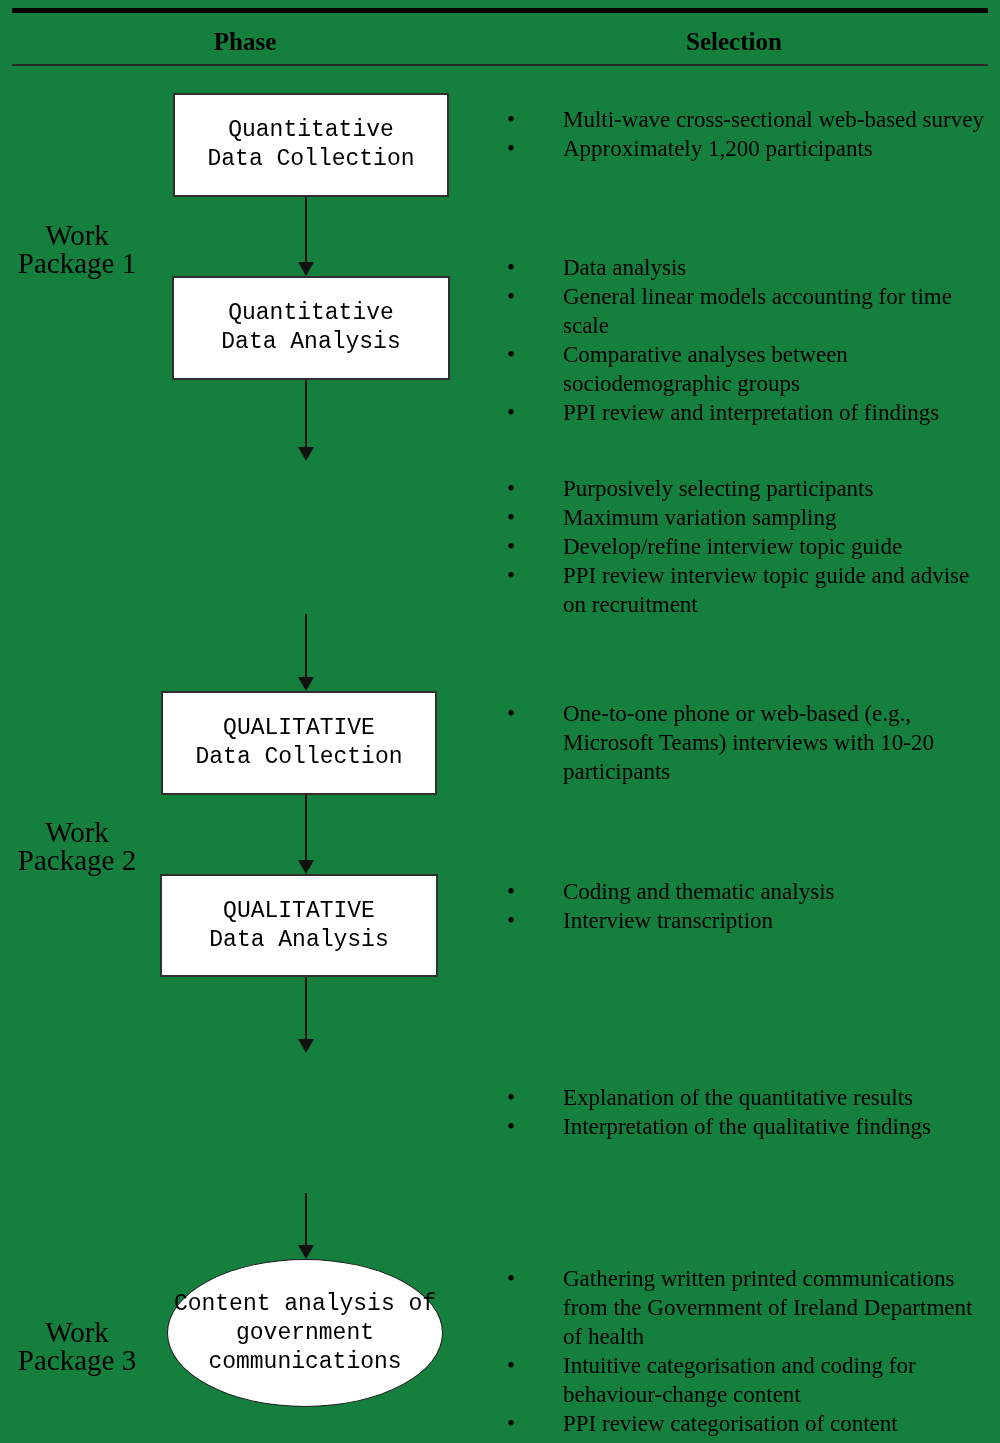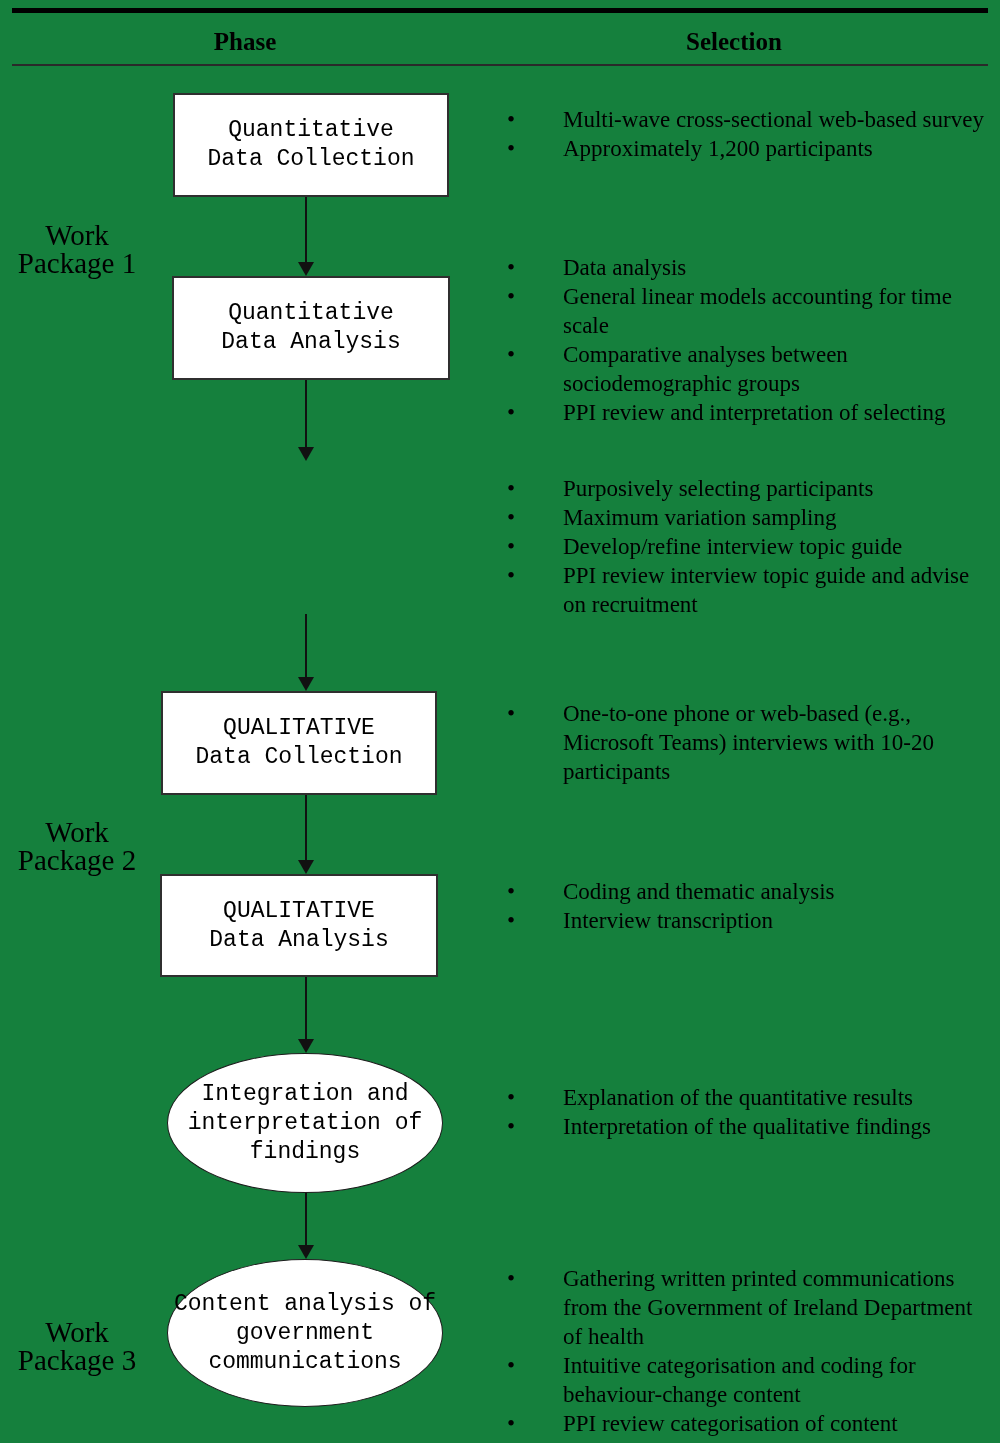--- a/index.html
+++ b/index.html
@@ -173,25 +173,20 @@
   <div class="shape rect" style="left:160px; top:874px; width:278px; height:103px;">
     <div class="shape-text">QUALITATIVE
 Data Analysis</div>
   </div>
 
   <div class="arrow" style="top:977px; height:76px;">
     <div class="shaft"></div>
     <div class="head"></div>
   </div>
 
-  <div class="shape ellipse" style="left:167px; top:1053px; width:276px; height:140px;">
-    <div class="shape-text">Integration and
-interpretation of
-findings</div>
-  </div>
 
   <div class="arrow" style="top:1193px; height:66px;">
     <div class="shaft"></div>
     <div class="head"></div>
   </div>
 
   <div class="shape ellipse" style="left:167px; top:1259px; width:276px; height:148px;">
     <div class="shape-text">Content analysis of
 government
 communications</div>
@@ -216,21 +211,21 @@
     <li>
       <span class="marker">•</span>
       <span class="btext">General linear models accounting for time scale</span>
     </li>
     <li>
       <span class="marker">•</span>
       <span class="btext">Comparative analyses between sociodemographic groups</span>
     </li>
     <li>
       <span class="marker">•</span>
-      <span class="btext">PPI review and interpretation of selecting</span>
+      <span class="btext">PPI review and interpretation of findings</span>
     </li>
   </ul>
 
   <ul class="bullets" style="top:474px;">
     <li>
       <span class="marker">•</span>
       <span class="btext">Purposively selecting participants</span>
     </li>
     <li>
       <span class="marker">•</span>

